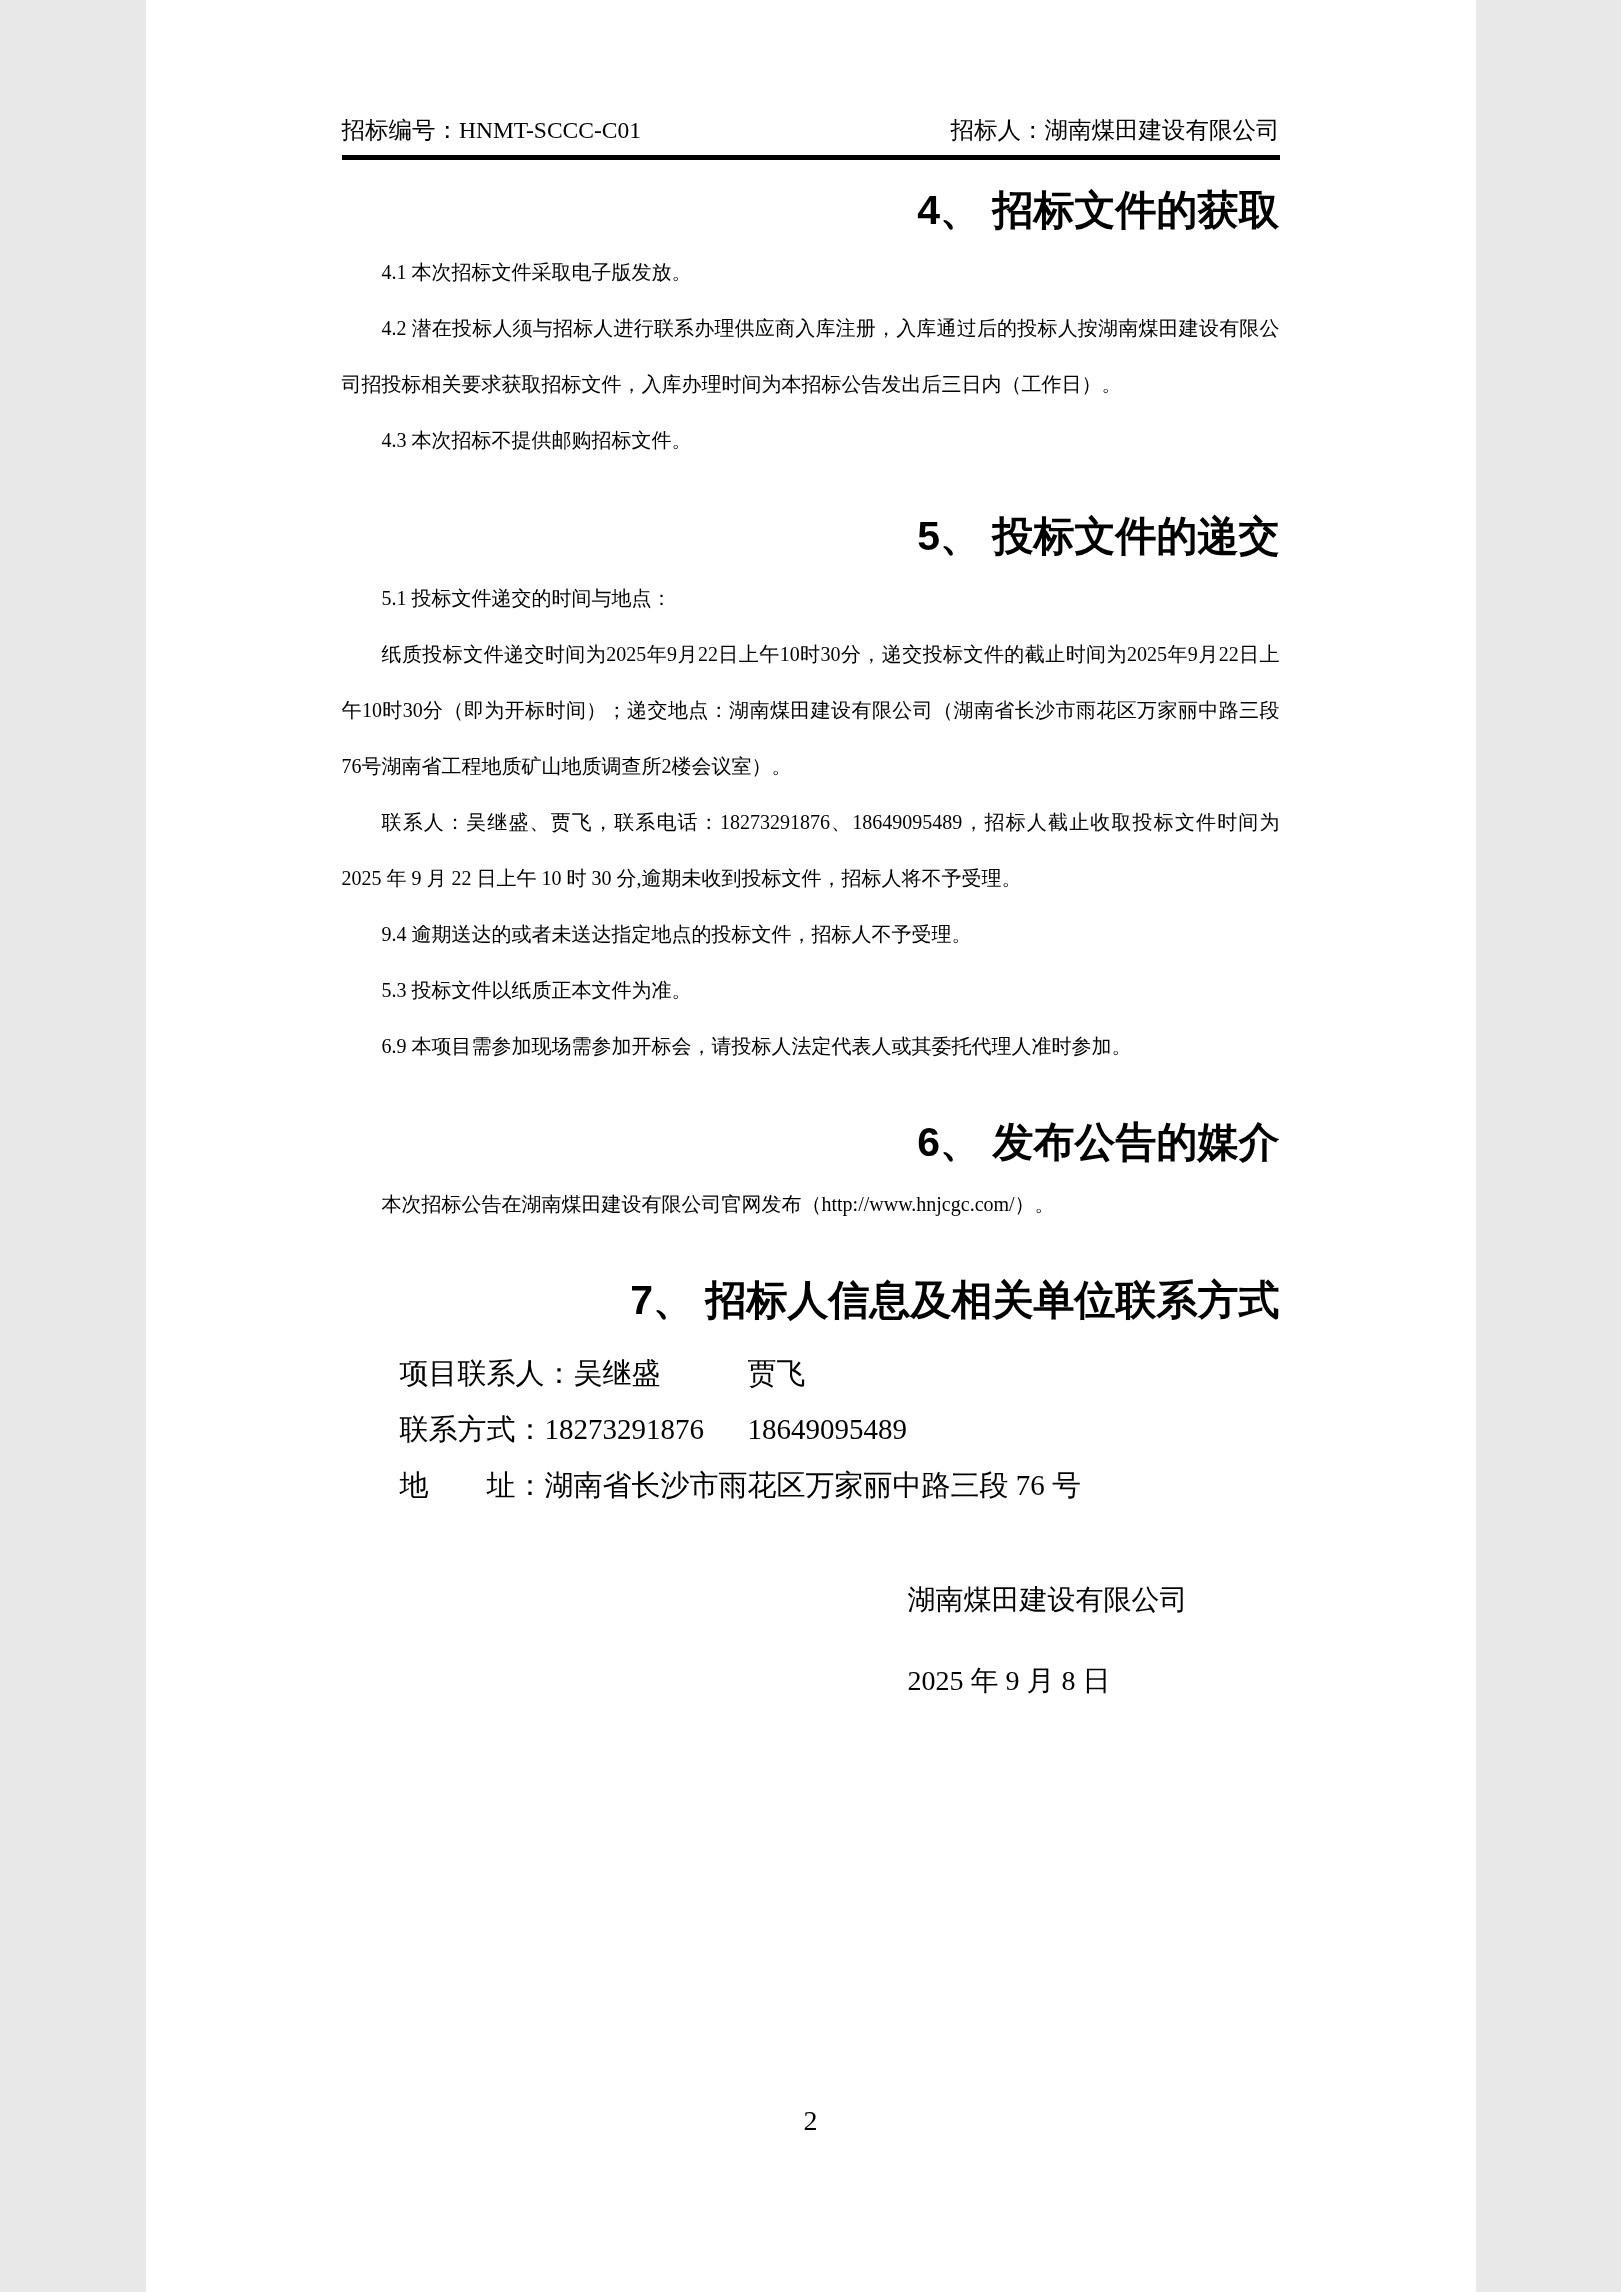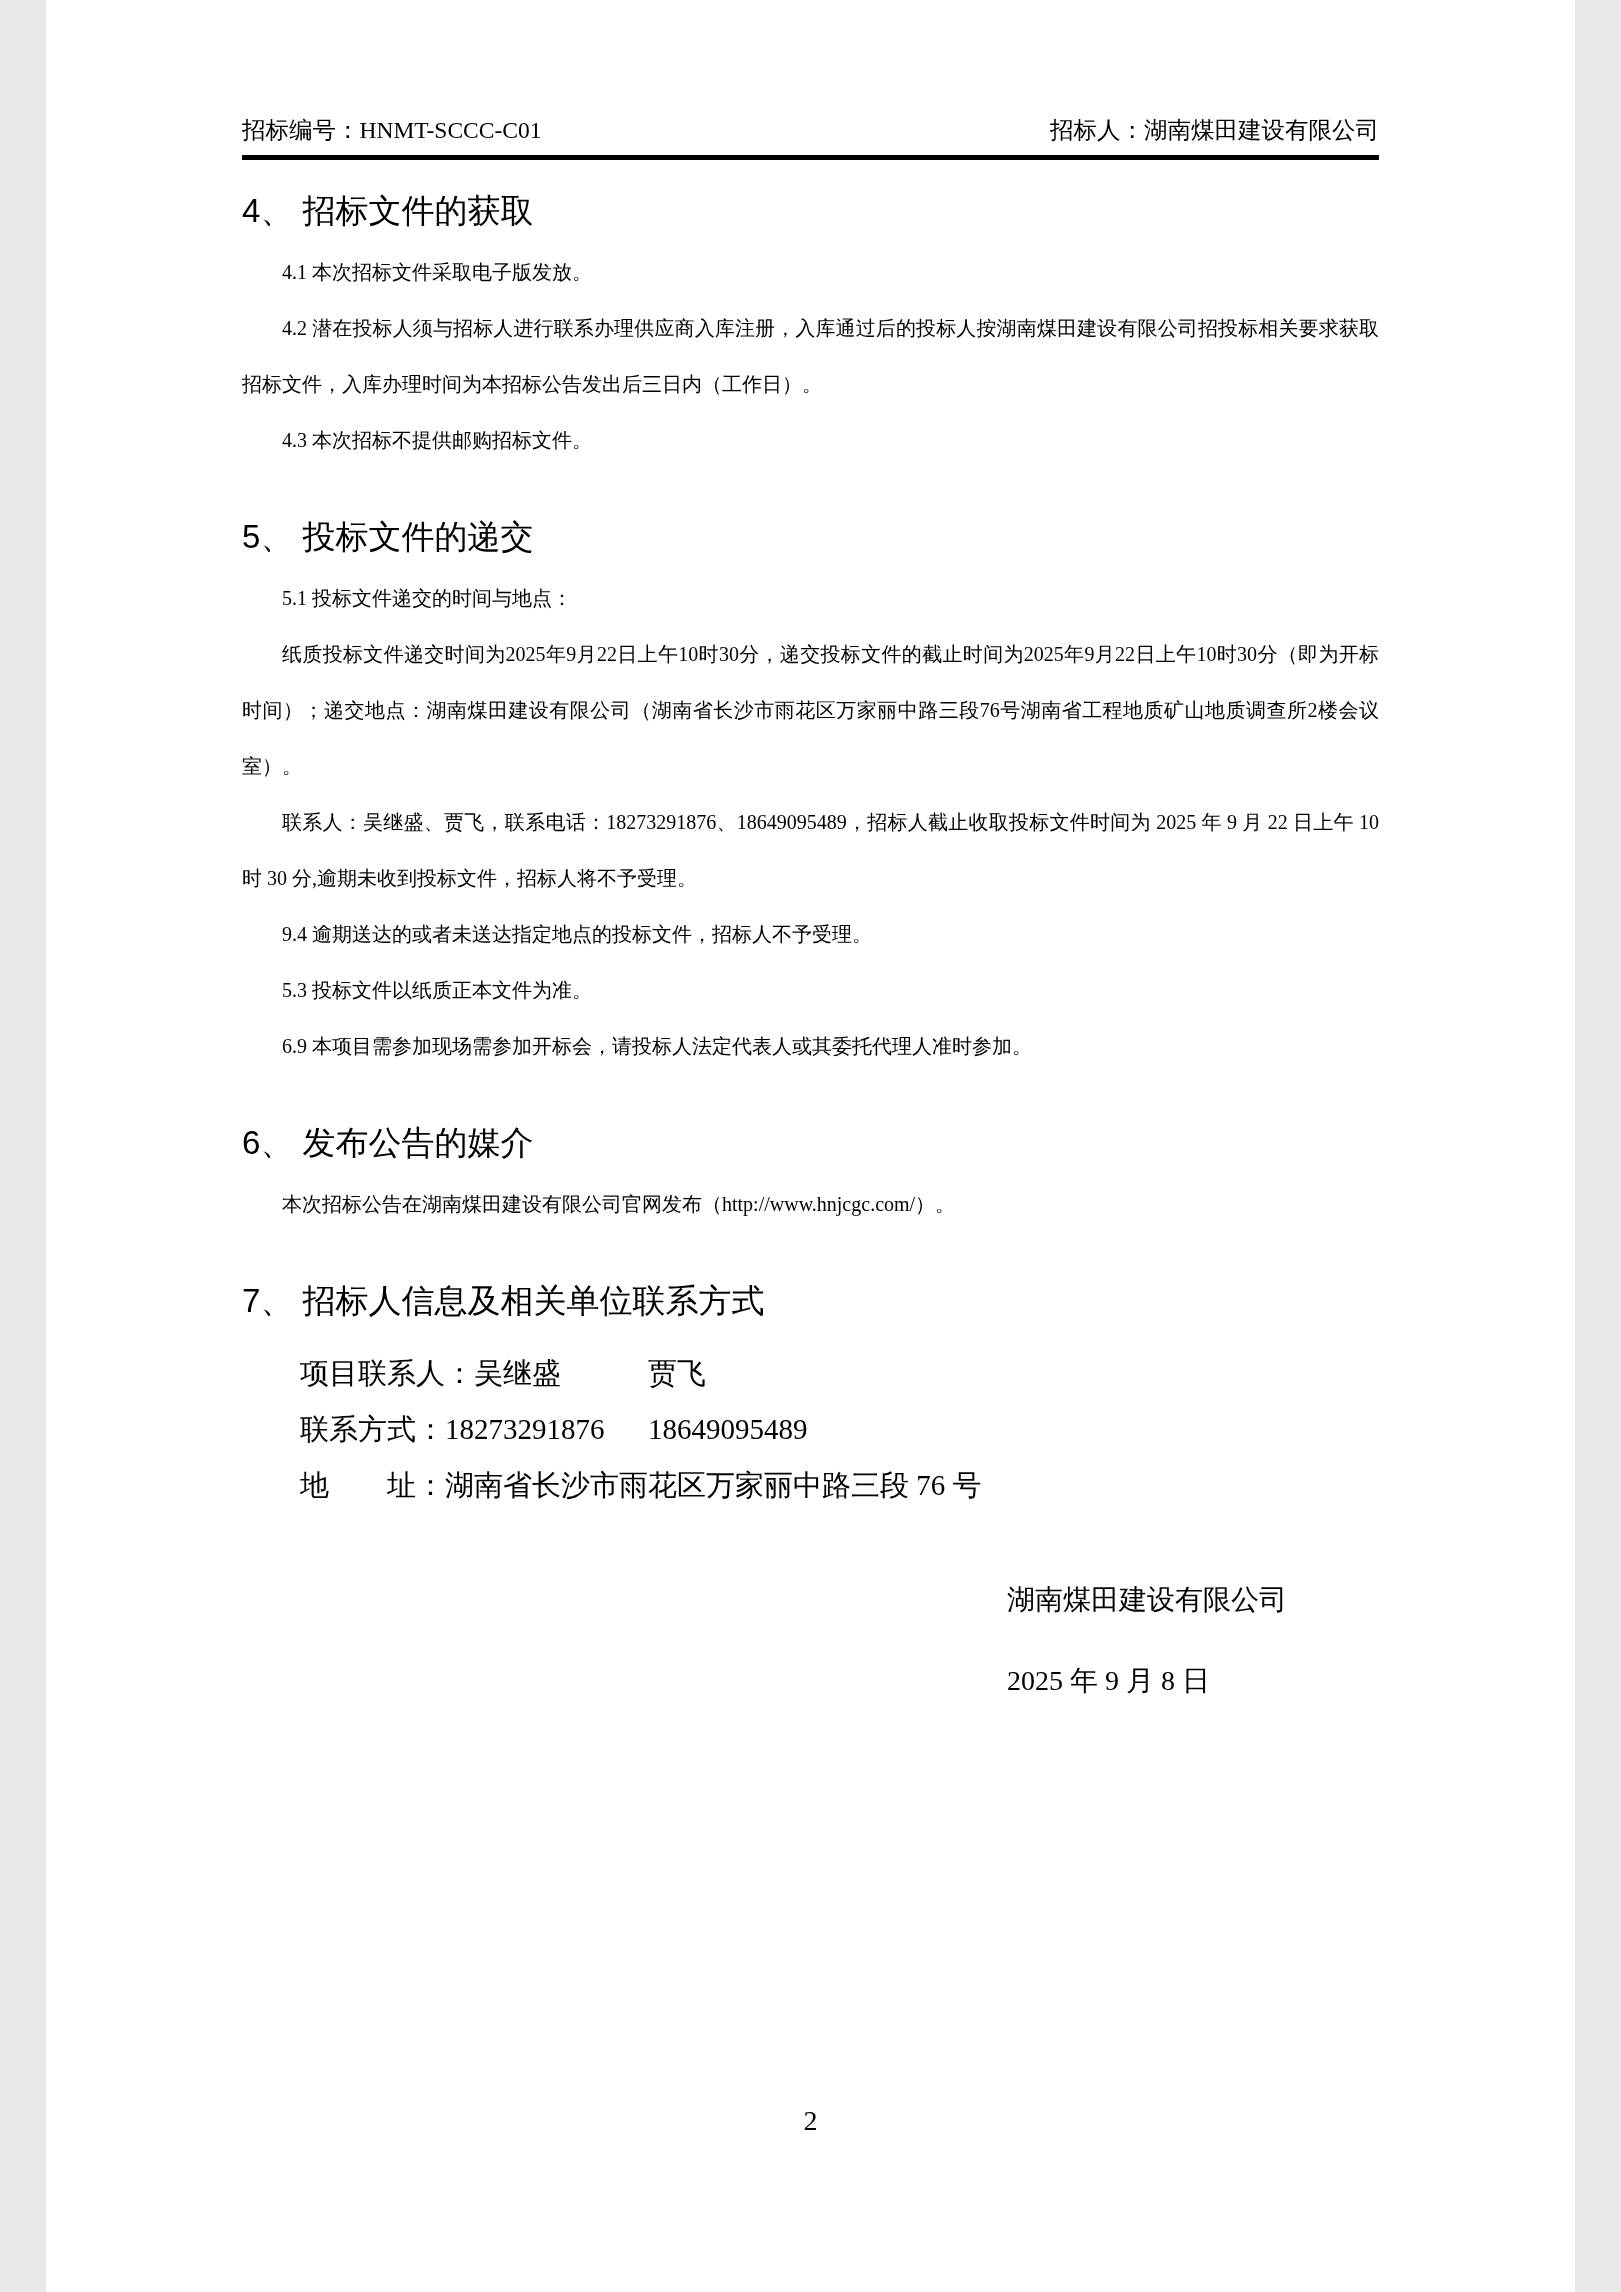--- a/index.html
+++ b/index.html
@@ -1,41 +1,42 @@
 <!DOCTYPE html>
 <html><head>
 <meta charset="utf-8">
 <style>
   html, body { margin: 0; padding: 0; background: #e8e8e8; }
   .page {
     position: relative;
-    width: 1529px;
+    width: 1330px;
     height: 2293px;
     margin: 0 auto;
     background: #ffffff;
     box-sizing: border-box;
     padding: 116px 196px 0 196px;
     font-family: "Liberation Serif", "DejaVu Serif", serif;
     color: #000000;
   }
   .header {
     display: flex;
     justify-content: space-between;
     align-items: flex-end;
     font-size: 23.5px;
     line-height: 29px;
     padding-bottom: 9.8px;
     border-bottom: 5.9px solid #000000;
   }
   h2.sec-heading {
     font-family: "Liberation Sans", "DejaVu Sans", sans-serif;
-    font-size: 33px;
+    font-size: 41px;
     line-height: 51px;
-    font-weight: normal;
+    font-weight: bold;
     margin: 43px 0 7.8px 0;
+    text-align: right;
   }
   h2.sec-heading.first { margin-top: 25.5px; }
   p.body {
     margin: 0;
     font-size: 20px;
     line-height: 56px;
     text-align: justify;
     text-indent: 2em;
   }
   p.contact {

